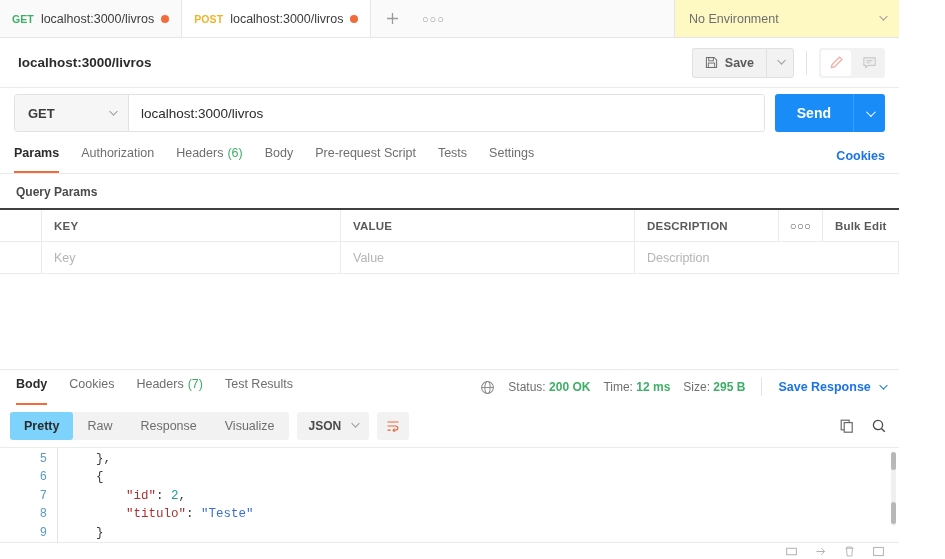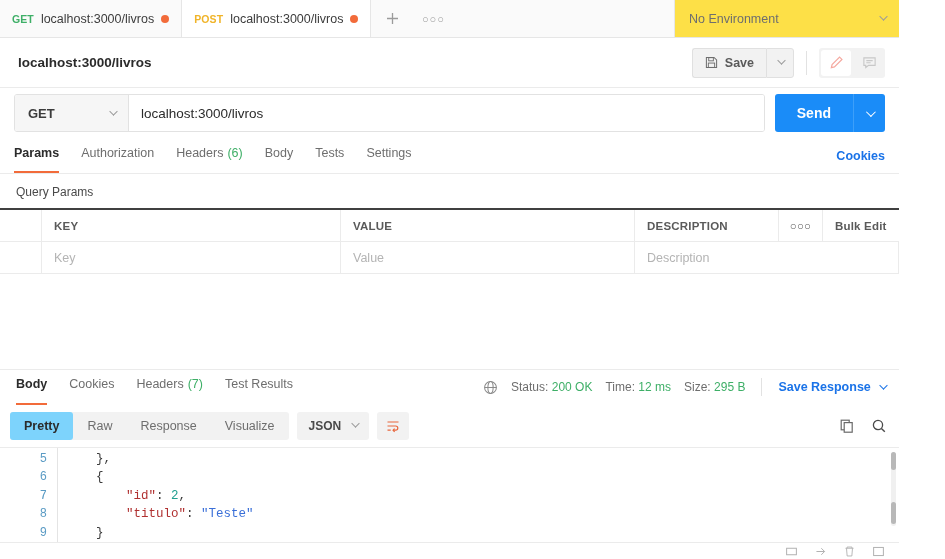--- a/index.html
+++ b/index.html
@@ -35,21 +35,21 @@
     width: 42px; font-size: 20px; color: #9b9b9b; cursor: pointer; font-weight: 300;
   }
   .tab-more {
     display:flex; align-items:center; justify-content:center;
     width: 40px; color: #9b9b9b; cursor: pointer; letter-spacing: 1px; font-size: 11px;
   }
   .tabbar-spacer { flex: 1; }
   .env-select {
     width: 225px; display: flex; align-items: center; justify-content: space-between;
     padding: 0 14px 0 14px; font-size: 12.5px; color: #6e6e6e;
-    border-left: 1px solid #e6e6e6; background: #fde047; cursor: pointer;
+    border-left: 1px solid #e6e6e6; background: #fef9c3; cursor: pointer;
   }
   .chev { border: solid #9b9b9b; border-width: 0 1.4px 1.4px 0; display: inline-block; padding: 2.6px; transform: rotate(45deg) translateY(-2px); }
 
   
   .titlerow {
     height: 50px; flex: 0 0 50px; display: flex; align-items: center;
     padding: 0 14px 0 18px; border-bottom: 1px solid #ebebeb; background: #fff;
   }
   .req-title { font-size: 13.5px; font-weight: bold; color: #2b2b2b; }
   .titlerow .spacer { flex: 1; }
@@ -107,21 +107,21 @@
   .rtab.active { color: #2b2b2b; font-weight: bold; }
   .rtab.active::after {
     content: ""; position: absolute; left: 0; right: 0; bottom: 0;
     height: 2px; background: #f26b3a;
   }
   .cnt { color: #3eaf67; margin-left: 4px; }
   .reqtabs .spacer { flex: 1; }
   .link-blue { color: #1a73e8; font-size: 12.5px; font-weight: bold; display: flex; align-items: center; cursor: pointer; }
 
   
-  .qp-label { padding: 11px 0 9px 16px; font-size: 12px; color: #4a4a4a; font-weight: normal; }
+  .qp-label { padding: 11px 0 9px 16px; font-size: 12px; color: #4a4a4a; font-weight: bold; }
   .ptable { border-top: 2px solid #404040; }
   .prow { display: flex; height: 32px; border-bottom: 1px solid #ebebeb; }
   .pcell { display: flex; align-items: center; padding: 0 12px; border-right: 1px solid #ebebeb; font-size: 12.5px; }
   .pc-check { width: 42px; border-right: 1px solid #ebebeb; }
   .pc-key { width: 299px; }
   .pc-val { width: 294px; }
   .pc-desc { flex: 1; }
   .pc-more { width: 44px; justify-content: center; color: #9b9b9b; letter-spacing: 1px; font-size: 11px; cursor: pointer; }
   .pc-bulk { width: 76px; justify-content: flex-start; color: #2b2b2b; font-weight: bold; font-size: 12.5px; border-right: none; cursor: pointer; }
   .hdr .pcell { color: #5a5a5a; font-weight: bold; font-size: 11.5px; letter-spacing: .2px; }
@@ -129,21 +129,21 @@
 
   .filler { flex: 1; background: #fff; }
 
   
   .respbar {
     height: 36px; flex: 0 0 36px; display: flex; align-items: stretch;
     padding: 0 14px 0 10px; border-top: 1px solid #ebebeb;
   }
   .respbar .spacer { flex: 1; }
   .meta { display: flex; align-items: center; gap: 13px; font-size: 12px; color: #6e6e6e; }
-  .meta .val { color: #3eaf67; font-weight: normal; }
+  .meta .val { color: #3eaf67; font-weight: bold; }
   .meta-div { width: 1px; height: 18px; background: #e2e2e2; margin: 0 3px; }
 
   .fmtbar { height: 42px; flex: 0 0 42px; display: flex; align-items: center; padding: 0 12px 0 10px; gap: 8px; }
   .segs { display: flex; background: #f2f2f2; border-radius: 3px; height: 28px; align-items: stretch; }
   .seg { display: flex; align-items: center; padding: 0 14px; font-size: 12.5px; color: #6e6e6e; cursor: pointer; }
   .seg.active { background: #7dd3fc; border-radius: 3px; color: #2b2b2b; font-weight: bold; }
   .jsonsel {
     display: flex; align-items: center; gap: 10px; height: 28px; padding: 0 12px;
     background: #f2f2f2; border-radius: 3px; font-size: 12px; font-weight: bold; color: #4a4a4a; cursor: pointer;
   }
@@ -259,20 +259,23 @@
       </div>
     <div class="rtab">
         <span>Authorization</span>
       </div>
     <div class="rtab">
         <span>Headers</span>
         <span class="cnt">(6)</span>
       </div>
     <div class="rtab">
         <span>Body</span>
+      </div>
+    <div class="rtab">
+        <span>Pre-request Script</span>
       </div>
     <div class="rtab">
         <span>Tests</span>
       </div>
     <div class="rtab">
         <span>Settings</span>
       </div>
     <div class="spacer"></div>
     <div class="link-blue">Cookies</div>
   </div>

